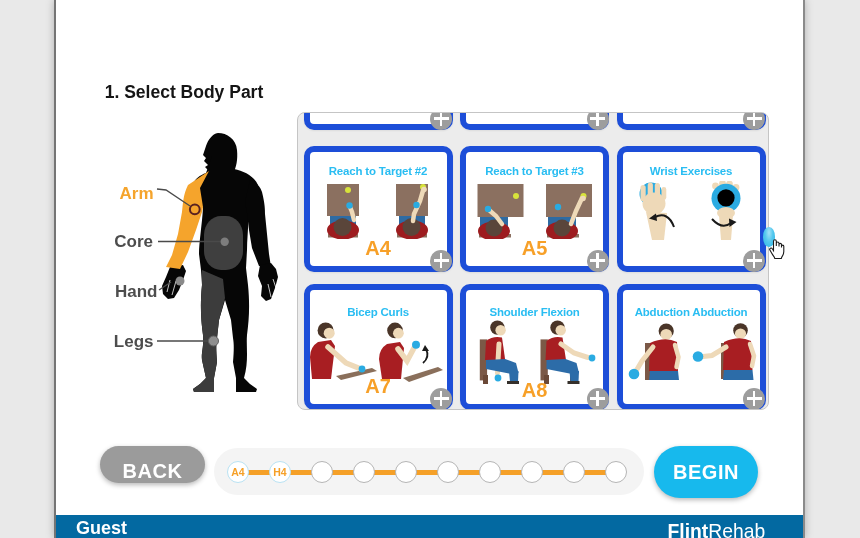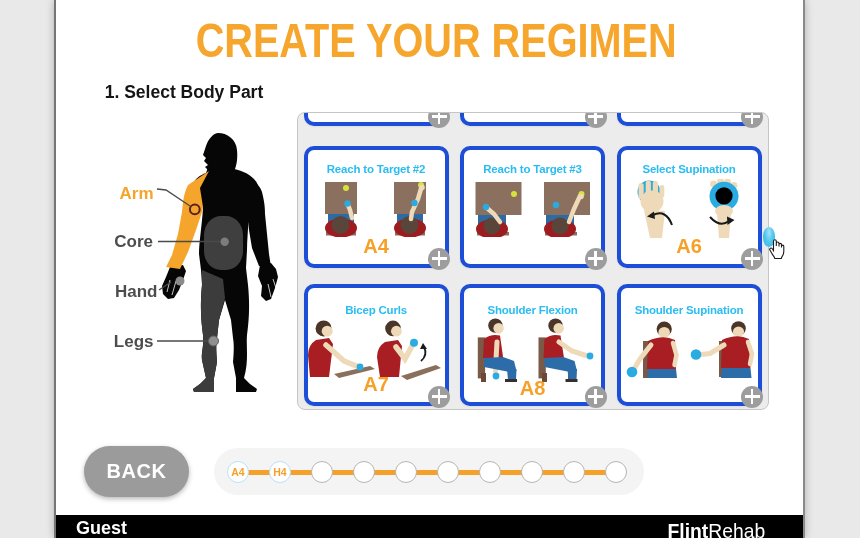--- a/index.html
+++ b/index.html
@@ -14,61 +14,60 @@
          color:#f6a62c;font-size:48px;font-weight:bold;white-space:nowrap;}
   #title span{display:inline-block;transform:scaleX(0.826);transform-origin:50% 50%;line-height:1;}
   .h2{position:absolute;top:82px;font-size:17.5px;font-weight:bold;color:#151515;}
   #h2a{left:0px;width:256px;text-align:center;}
   #h2b{left:332px;width:300px;text-align:center;letter-spacing:1.05px;}
 
   
   #panel{position:absolute;left:240.5px;top:112px;width:470px;height:296px;
          background:#ececec;border:1px solid #c5c5c5;border-radius:8px;overflow:hidden;}
   .card{position:absolute;width:137px;height:114px;background:#fff;
-        border:4px solid #1d4ed8;border-radius:10px;box-shadow:0 1px 2px rgba(0,0,0,0.07);}
+        border:6px solid #1d4ed8;border-radius:10px;box-shadow:0 1px 2px rgba(0,0,0,0.07);}
   .ctitle{position:absolute;top:12.5px;left:0;width:100%;text-align:center;
           color:#29bdf2;font-size:11.5px;font-weight:bold;letter-spacing:-0.2px;}
   .clabel{position:absolute;top:85px;left:0;width:100%;text-align:center;
           color:#f7a028;font-size:20px;font-weight:bold;}
   .plus{position:absolute;right:-5.5px;bottom:-5.5px;width:22px;height:22px;border-radius:50%;
         background:#9d9d9d;}
   .plus:before{content:"";position:absolute;left:3.5px;top:9.6px;width:15px;height:2.8px;background:#fff;}
   .plus:after{content:"";position:absolute;top:3.5px;left:9.6px;height:15px;width:2.8px;background:#fff;}
   .illus{position:absolute;left:6px;top:29px;}
 
   
   #thumb{position:absolute;left:763px;top:227px;width:11.5px;height:19.5px;border-radius:50%;
          background:radial-gradient(ellipse at 50% 28%, #a5e2f7 0%, #55c8ee 45%, #2cb4e4 100%);}
 
   
   .pill{position:absolute;border-radius:26px;color:#fff;font-weight:bold;text-align:center;}
-  #back{left:28px;top:446px;width:105px;height:51px;background:#9b9b9b;
+  #back{left:44px;top:446px;width:105px;height:37px;background:#9b9b9b;
         font-size:20px;line-height:51px;letter-spacing:0.5px;box-shadow:0 2px 5px rgba(0,0,0,.28);}
   #begin{left:598px;top:446px;width:104px;height:52px;background:#17b9ed;
         font-size:20px;line-height:52px;letter-spacing:0.5px;box-shadow:0 2px 5px rgba(0,0,0,.28);}
   #progress{position:absolute;left:158px;top:448px;width:430px;height:47px;border-radius:24px;
             background:#f4f4f4;}
   #pline{position:absolute;left:24.5px;top:22.25px;width:378px;height:4.5px;background:#f5a028;}
   .dot{position:absolute;top:13px;width:20px;height:20px;border-radius:50%;background:#fff;
        border:1.5px solid #b5b5b5;}
   .dot.cy{border-color:#b9e2f3;color:#f5a028;font-size:10.5px;font-weight:bold;
           text-align:center;line-height:20px;}
 
   
-  #bar{position:absolute;left:0px;top:515px;width:747px;height:23px;background:#000000;}
+  #bar{position:absolute;left:0px;top:515px;width:747px;height:23px;background:#0369a1;}
   #guest{position:absolute;left:20px;top:2.5px;color:#fff;font-size:18px;font-weight:bold;}
   #flint{position:absolute;right:38px;top:3.5px;color:#fff;font-size:21px;}
   #flint span{display:inline-block;transform:scaleX(0.92);transform-origin:100% 50%;}
   #flint b{font-weight:bold;}
 </style>
 </head>
 <body>
 <div id="page">
  <div id="win">
-  <div id="title"><span>CREATE YOUR REGIMEN</span></div>
   <div class="h2" id="h2a">1. Select Body Part</div>
 
   <svg class="abs" style="left:54px;top:120px" width="230" height="285" viewBox="0 0 230 285">
     <g fill="#060606">
       <path d="M108,13
                C117,13 126,19 127,30
                C128,40 126,47 124,52
                L125,64 L103,64 L105,56
                C103,55 100,53 98,50
                L95,47 L98,45 L94,41 L96,38 L93,35
@@ -184,24 +183,25 @@
           <rect x="75" y="53" width="32" height="3.5" fill="#8b7060"></rect>
           <rect x="76" y="36" width="28" height="12" fill="#2e6ba3"></rect>
           <ellipse cx="90" cy="50" rx="16" ry="9.5" fill="#9d1c1f"></ellipse>
           <circle cx="90" cy="47" r="8.5" fill="#5a453a"></circle>
           <path d="M110,17 L104,30 L99,43" stroke="#eed9b8" stroke-width="4.5" fill="none" stroke-linecap="round"></path>
           <circle cx="111.5" cy="15" r="3" fill="#d7e33b"></circle>
           <circle cx="111" cy="17.5" r="2.8" fill="#eed9b8"></circle>
           <circle cx="86" cy="26" r="3.2" fill="#29abe2"></circle>
         </g>
       </svg>
+      <div class="clabel">A5</div>
           <div class="plus"></div>
     </div>
     <div class="card" style="left:319px;top:33px">
-      <div class="ctitle">Select Supination</div>
+      <div class="ctitle">Wrist Exercises</div>
       <svg class="illus" width="125" height="60" viewBox="0 0 125 60">
         <g>
           <circle cx="22" cy="13" r="11.5" fill="#2aabe2"></circle>
           <g fill="#eed9b8">
             <rect x="11.5" y="4" width="5.2" height="16" rx="2.6"></rect>
             <rect x="18.7" y="1.5" width="5.2" height="16" rx="2.6"></rect>
             <rect x="25.8" y="2" width="5.2" height="15.5" rx="2.6"></rect>
             <rect x="32.5" y="6" width="4.8" height="13" rx="2.4"></rect>
           </g>
           <ellipse cx="25" cy="22.5" rx="11.5" ry="11" fill="#eed9b8"></ellipse>
@@ -217,21 +217,20 @@
             <circle cx="107" cy="6.5" r="3.4"></circle>
           </g>
           <circle cx="97" cy="17.2" r="14.5" fill="#2aabe2"></circle>
           <circle cx="97" cy="16.8" r="8.6" fill="#000"></circle>
           <ellipse cx="97" cy="32" rx="9" ry="6" fill="#eed9b8"></ellipse>
           <path d="M90,34 L104,34 L102,59 L92,59 Z" fill="#eed9b8"></path>
           <path d="M83,38 Q93,49 102,42" stroke="#1a1a1a" stroke-width="2" fill="none"></path>
           <path d="M100,37.5 L107.5,41 L100.5,46 Z" fill="#1a1a1a"></path>
         </g>
       </svg>
-      <div class="clabel">A6</div>
           <div class="plus"></div>
     </div>
 
     <div class="card" style="left:6px;top:171px">
       <div class="ctitle" style="top:15.5px">Bicep Curls</div>
       <svg class="illus" style="left:0;top:29px" width="137" height="66" viewBox="0 0 137 66">
         <g>
           <polygon points="26,57 62,49 67,52 31,61" fill="#8a6f5b"></polygon>
           <path d="M2,60 L0,38 Q0,28 8,23 L21,21 L25,27 L21,60 Z" fill="#a81e22"></path>
           <circle cx="15.6" cy="11.4" r="8" fill="#4a3528"></circle>
@@ -280,21 +279,21 @@
           <circle cx="126" cy="39" r="3.4" fill="#2aabe2"></circle>
           <path d="M80.5,41 L99.5,40 L110.5,44 L113,54 L103.5,54.5 L80.5,50 Z" fill="#2c6ca8"></path>
           <polygon points="103.5,52 113,52 112.5,63 104.5,63" fill="#2c6ca8"></polygon>
           <rect x="101.5" y="62" width="12" height="3" fill="#35302b"></rect>
         </g>
       </svg>
       <div class="clabel" style="top:89px">A8</div>
           <div class="plus"></div>
     </div>
     <div class="card" style="left:319px;top:171px">
-      <div class="ctitle" style="top:15.5px">Shoulder Supination</div>
+      <div class="ctitle" style="top:15.5px">Abduction Abduction</div>
       <svg class="illus" style="left:0;top:29px" width="137" height="66" viewBox="0 0 137 66">
         <g>
           <rect x="22" y="24" width="10" height="37" fill="#7b5947"></rect>
           <circle cx="43.2" cy="12" r="7.6" fill="#4a3528"></circle>
           <ellipse cx="43.2" cy="15.4" rx="5.8" ry="5.5" fill="#eed9b8"></ellipse>
           <path d="M27,24 Q42,17 54,23 L55,52 L26,52 Z" fill="#a81e22"></path>
           <path d="M30,28 L19,42 L13,52" stroke="#eed9b8" stroke-width="5" fill="none" stroke-linecap="round"></path>
           <circle cx="11" cy="55" r="5.3" fill="#2aabe2"></circle>
           <path d="M52,26 L55.5,38 L53.5,48" stroke="#eed9b8" stroke-width="4.5" fill="none" stroke-linecap="round"></path>
           <path d="M27,52 L55,52 L56,61 L26,61 Z" fill="#2c6ca8"></path>
@@ -321,20 +320,21 @@
     <div class="dot cy" style="left:55px">H4</div>
     <div class="dot" style="left:97px"></div>
     <div class="dot" style="left:139px"></div>
     <div class="dot" style="left:181px"></div>
     <div class="dot" style="left:223px"></div>
     <div class="dot" style="left:265px"></div>
     <div class="dot" style="left:307px"></div>
     <div class="dot" style="left:349px"></div>
     <div class="dot" style="left:391px"></div>
   </div>
+  <div class="pill" id="begin">BEGIN</div>
 
   <div id="bar">
     <span id="guest">Guest</span>
     <span id="flint"><span><b>Flint</b>Rehab</span></span>
   </div>
  </div>
 
  <div id="thumb"></div>
  <svg class="abs" style="left:769px;top:238px" width="16" height="22" viewBox="0 0 16 22">
    <path d="M4.5,9 L4.5,3.2 C4.5,1.2 7.3,1.2 7.3,3.2 L7.3,8 L7.3,5.4 C7.3,3.6 10,3.6 10,5.4 L10,8.6 L10,6.6 C10,5 12.5,5 12.5,6.6 L12.5,9.4 L12.5,8.2 C12.5,6.8 14.8,6.8 14.8,8.2 L14.8,13.5 C14.8,17.5 12.5,18.2 12.3,20.5 L5.8,20.5 C5.6,18.8 4,17.6 2.6,15.1 L0.9,12 C0.1,10.5 2.3,9.2 3.3,10.8 L4.5,12.6 Z" fill="#fff" stroke="#1a1a1a" stroke-width="1.1"></path>

